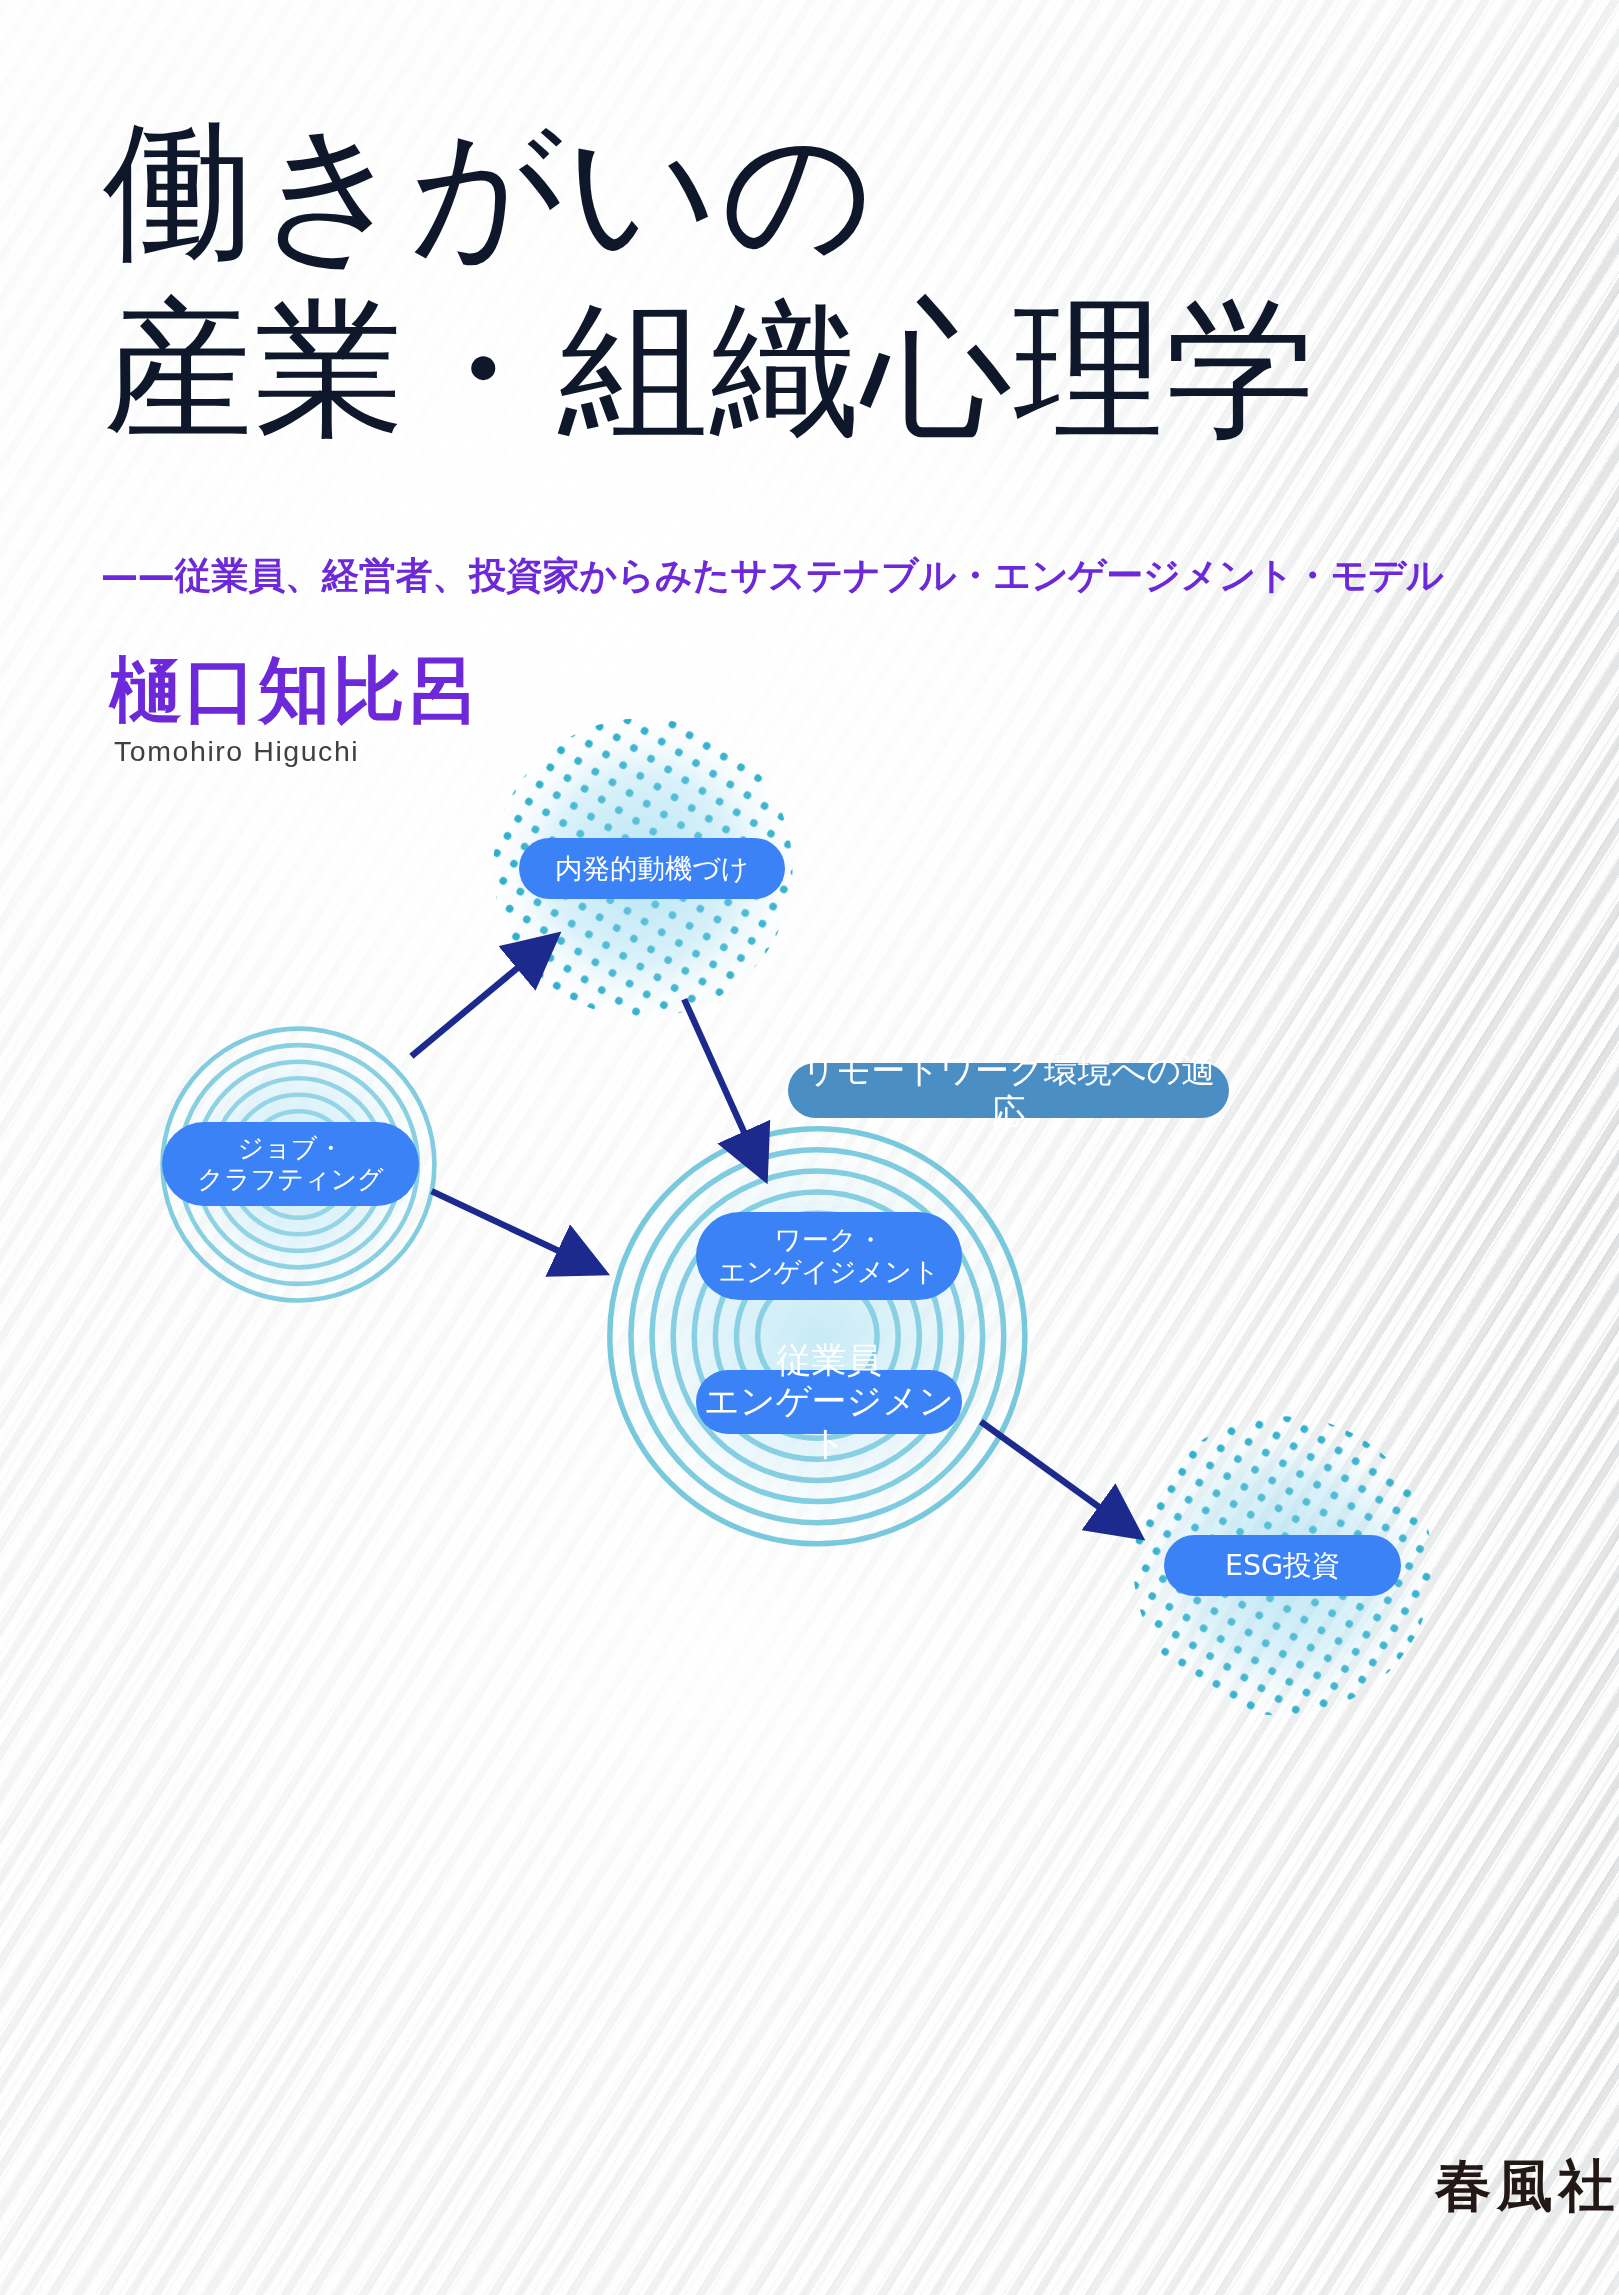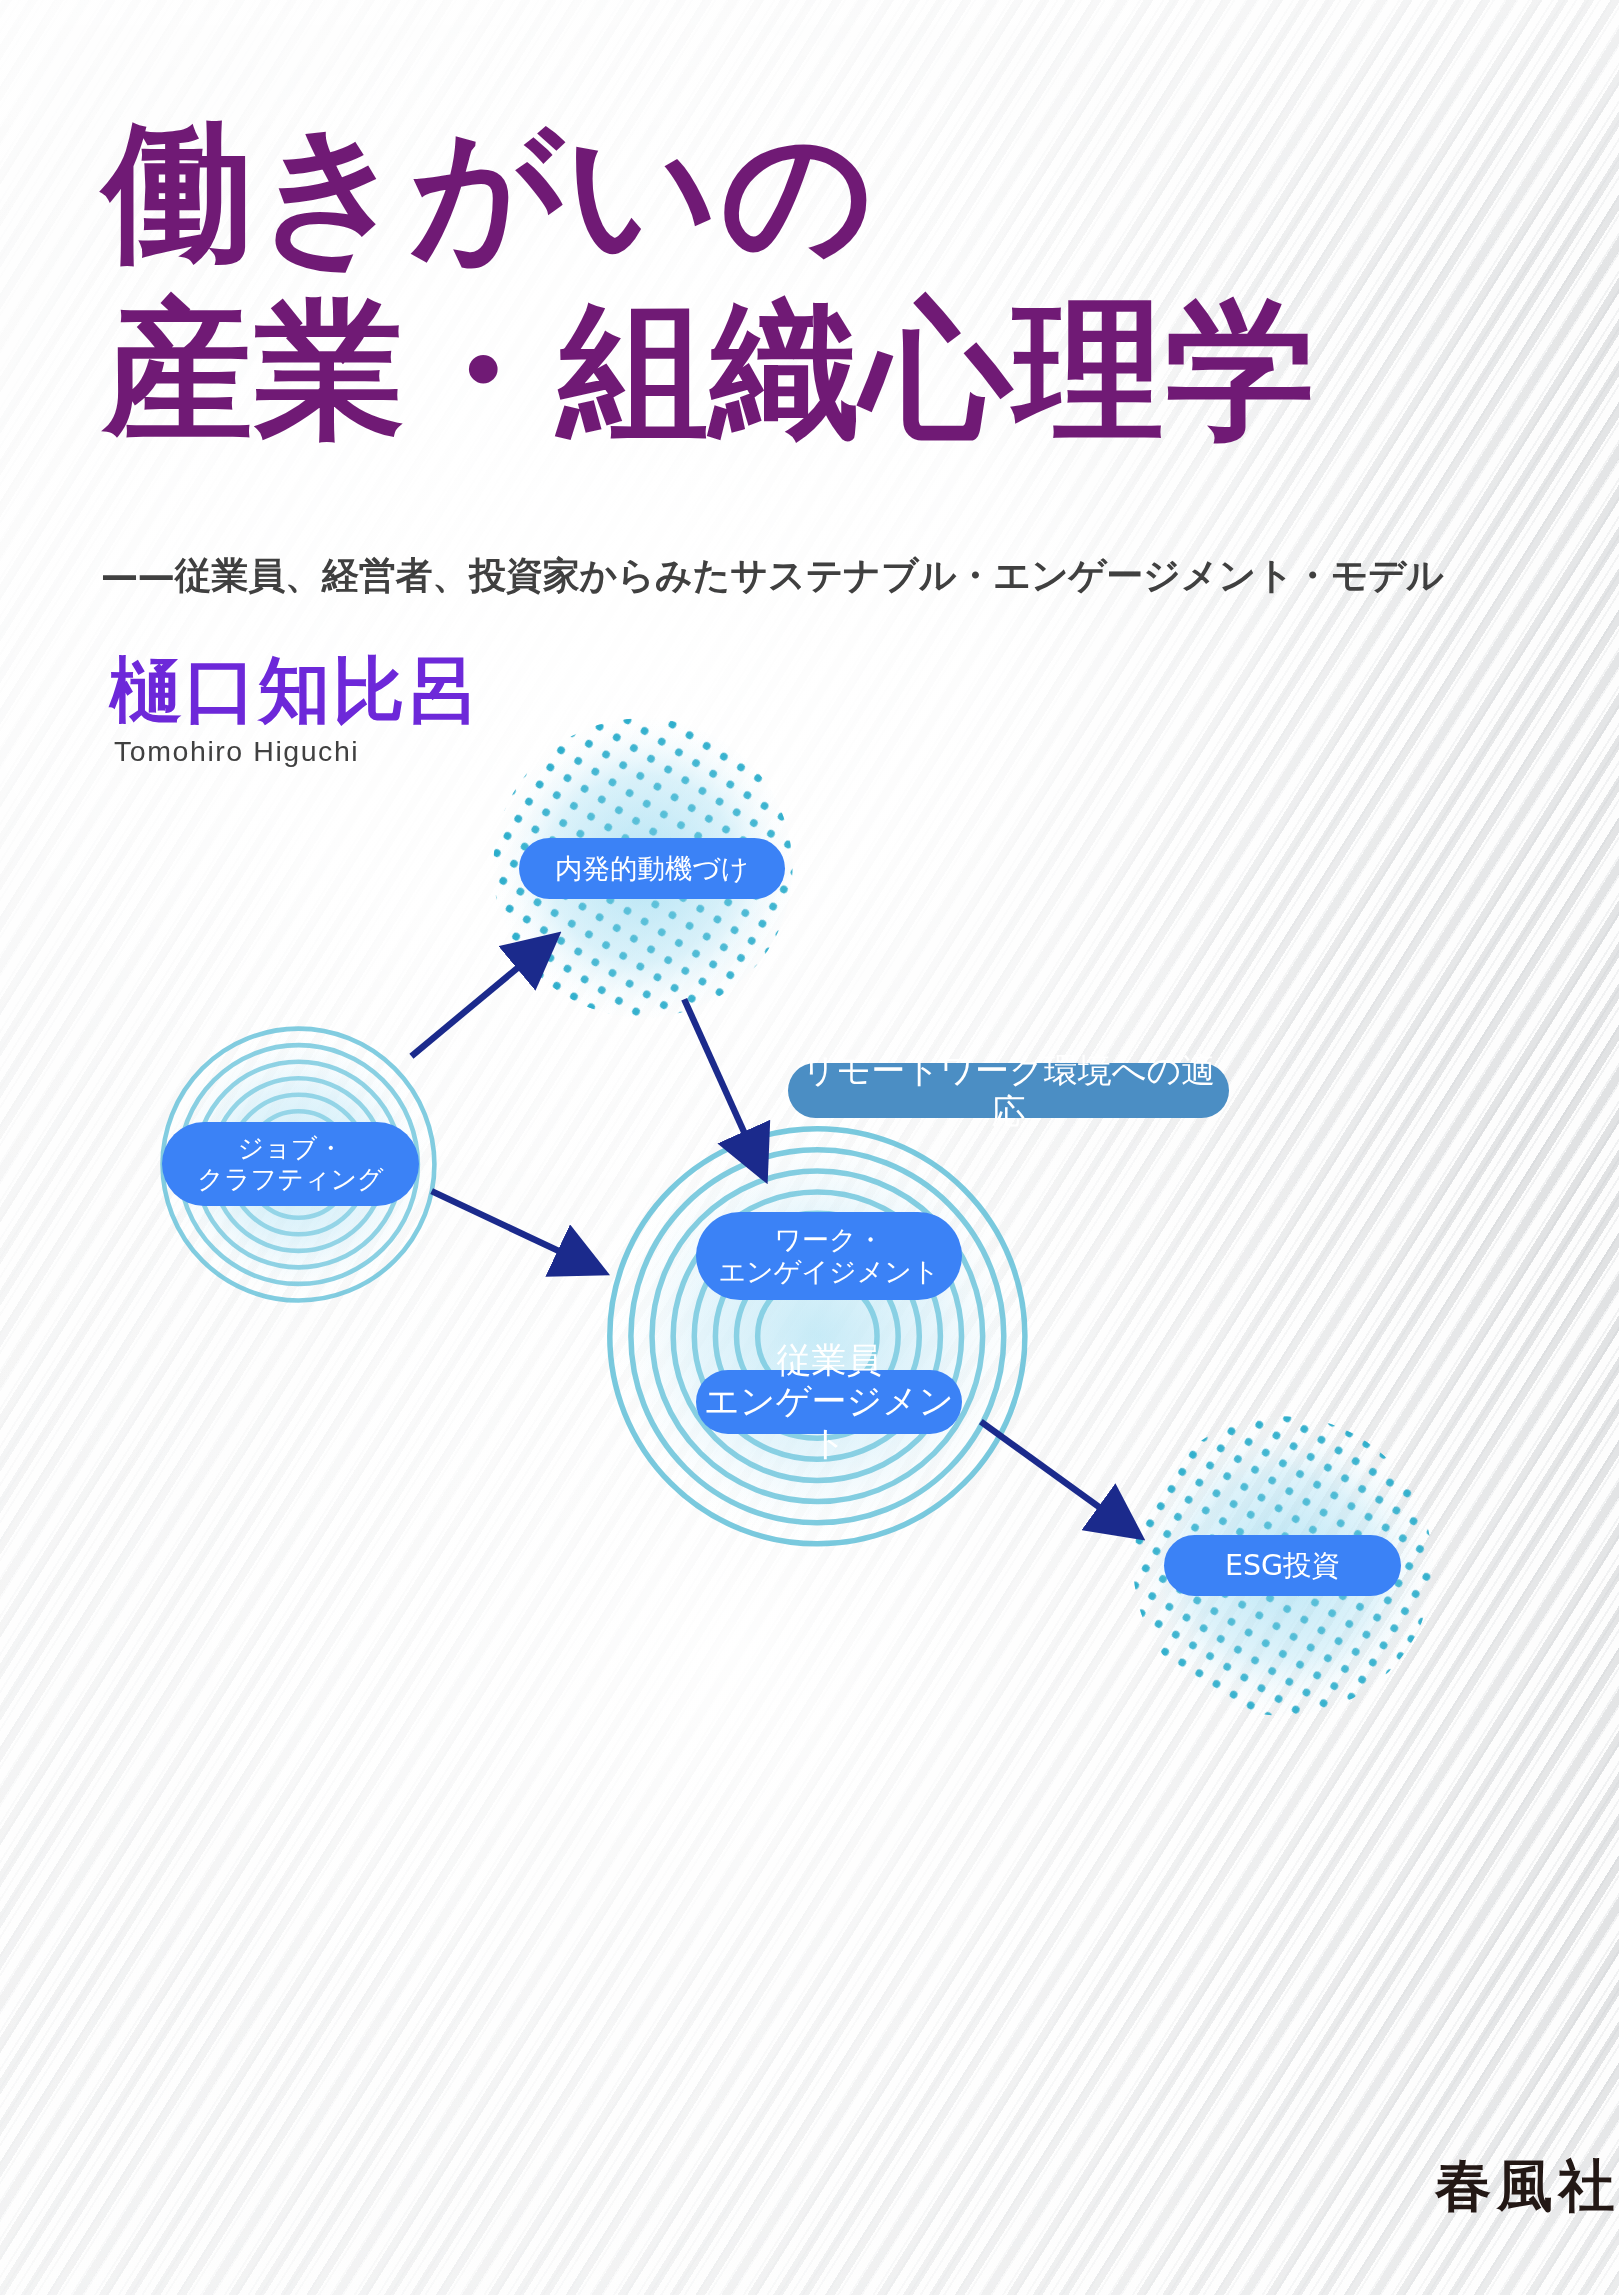--- a/index.html
+++ b/index.html
@@ -58,36 +58,36 @@
   }
 
   
   .title-block{
     position:absolute;
     left:103px;top:116px;
     width:1414px;
   }
   .title-line{
     font-family:"DejaVu Serif","Liberation Serif",serif;
-    font-weight:700;
-    color:#701a75;
+    font-weight:400;
+    color:#0f172a;
     letter-spacing:0.012em;
     line-height:1.0;
     white-space:nowrap;
   }
   .title-l1{ font-size:150px; }
   .title-l2{ font-size:150px; margin-top:27.5px; }
 
   .subtitle{
     position:absolute;
     left:101px;top:551px;
     font-family:"DejaVu Sans","Liberation Sans",sans-serif;
     font-weight:700;
     font-size:37px;
-    color:#404040;
+    color:#6d28d9;
     letter-spacing:-0.005em;
     white-space:nowrap;
   }
 
   .author-jp{
     position:absolute;
     left:110px;top:643px;
     font-family:"DejaVu Serif","Liberation Serif",serif;
     font-weight:700;
     font-size:72px;

